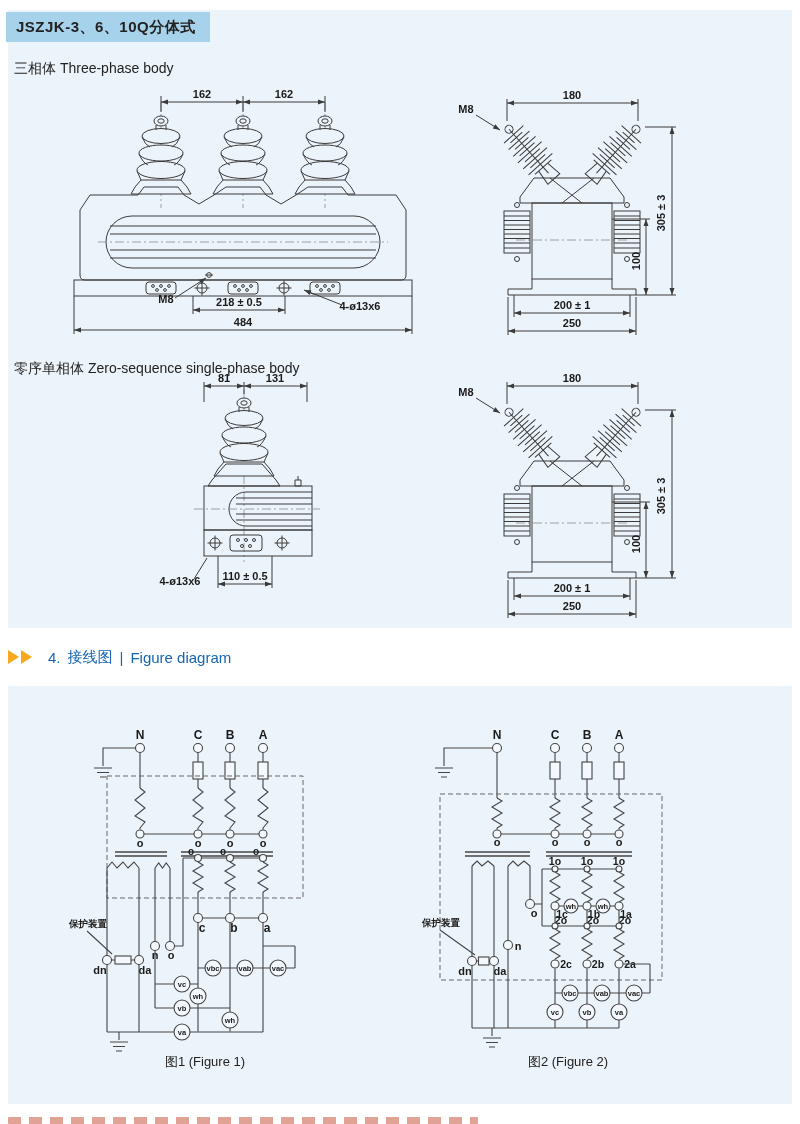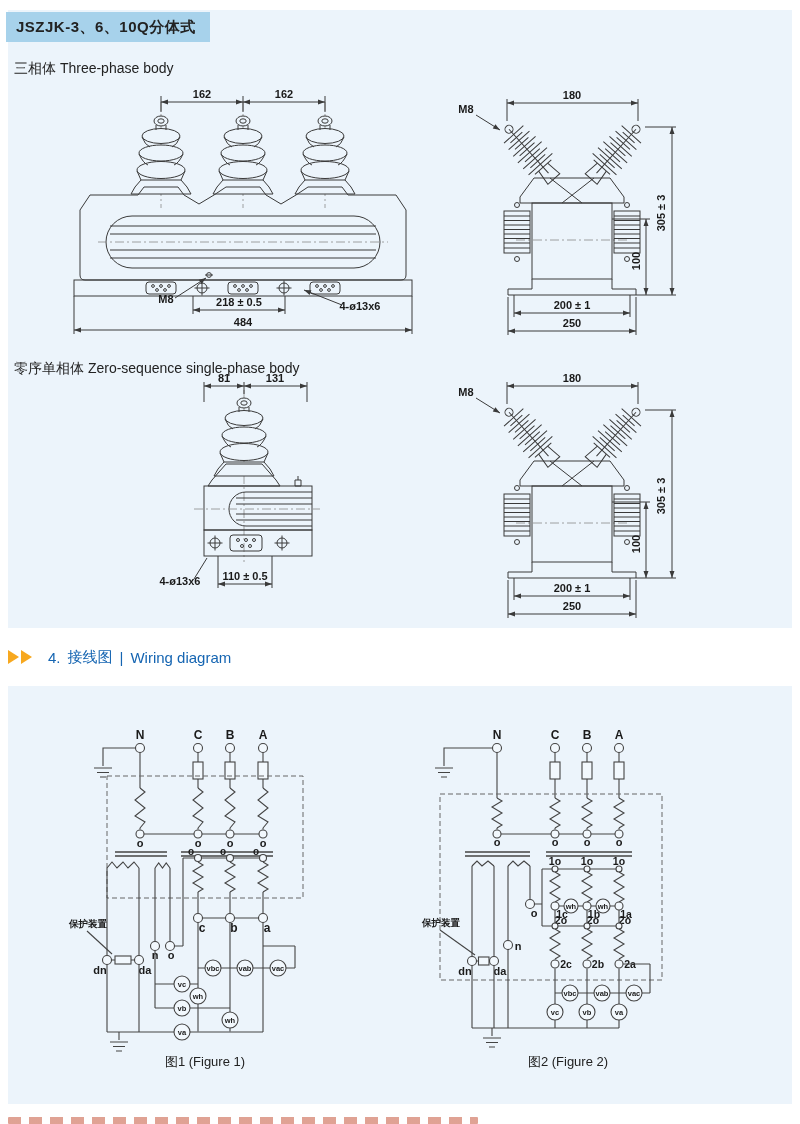--- a/index.html
+++ b/index.html
@@ -56,21 +56,21 @@
 <div class="sec-label" id="label-three-phase">三相体 Three-phase body</div>
 <div class="sec-label" id="label-zero-seq">零序单相体 Zero-sequence single-phase body</div>
 
 <div class="wiring-head">
   <span class="tri"></span>
   <span class="tri"></span>
   <span class="wiring-title">
     <span>4.</span>
     <span>接线图</span>
     <span class="sep">|</span>
-    <span>Wiring diagram</span>
+    <span>Figure diagram</span>
   </span>
 </div>
 
 <div class="cutoff"></div>
 
 <svg width="0" height="0" style="position:absolute" aria-hidden="true">
   <defs>
     <marker id="ma" viewBox="0 0 8 6" markerWidth="8" markerHeight="6" refX="7.5" refY="3" orient="auto-start-reverse">
       <path d="M0.5,0.5 L7.5,3 L0.5,5.5 Z" fill="#3a3a3a"></path>
     </marker>

